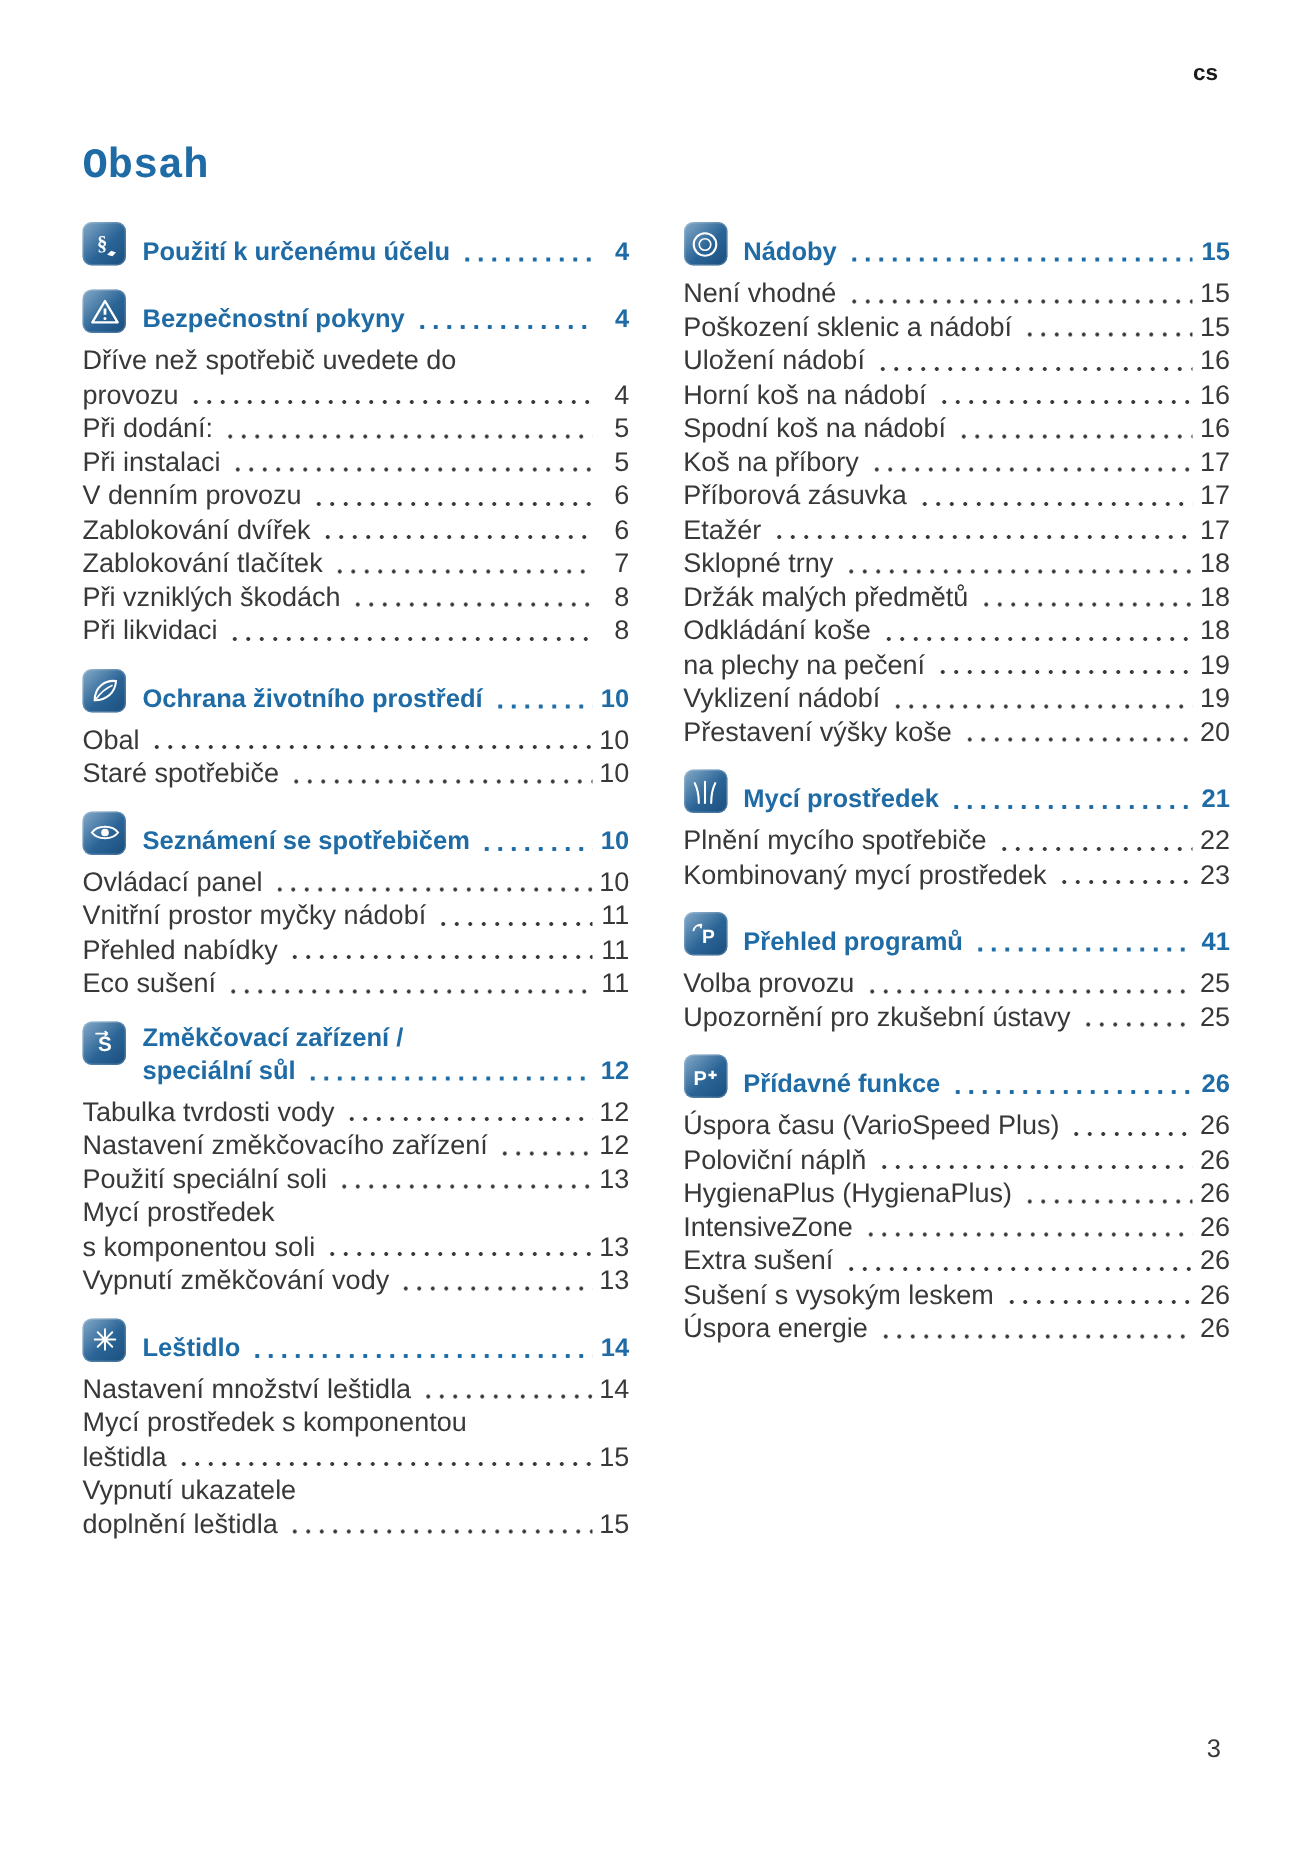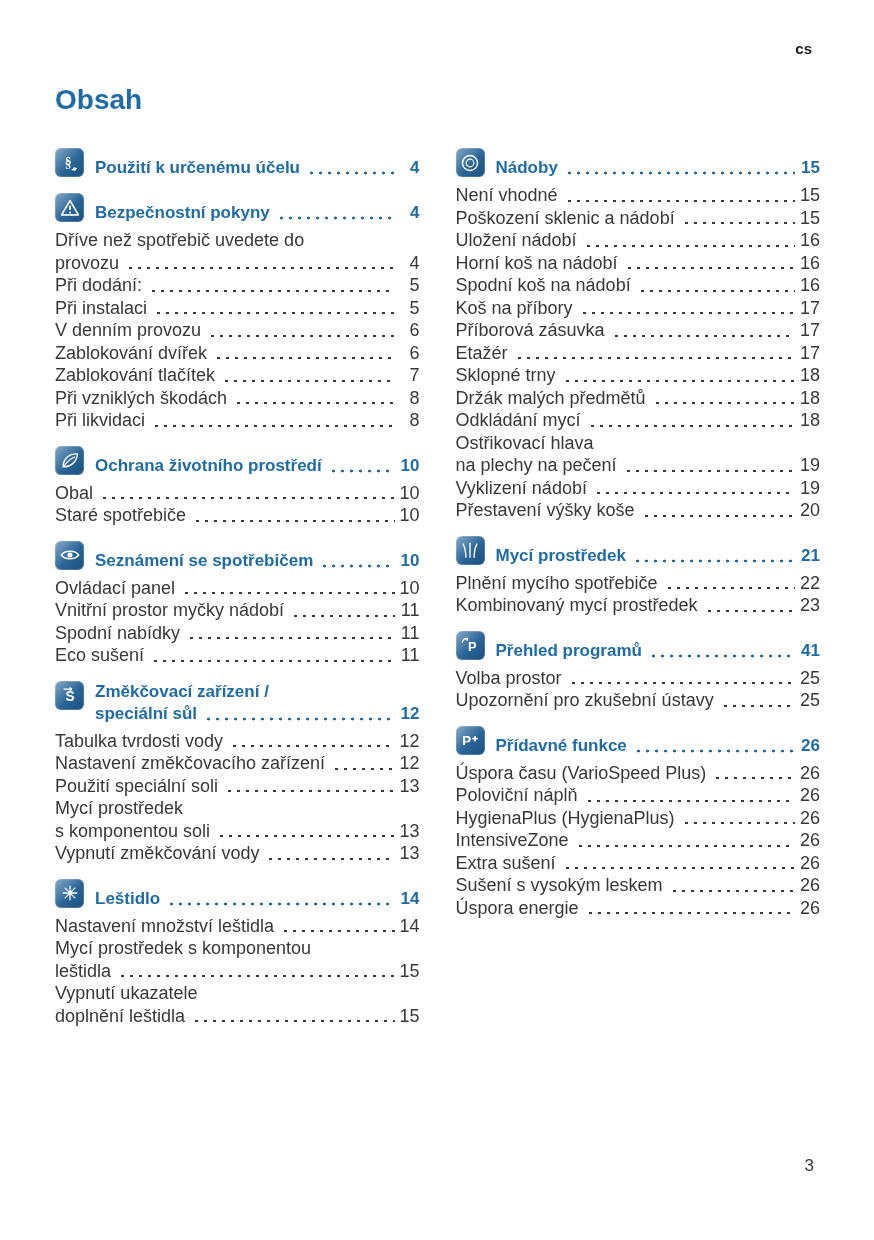--- a/index.html
+++ b/index.html
@@ -8,21 +8,21 @@
     --icon-top:#86abc9;
     --icon-mid:#2a6496;
     --icon-bottom:#1a4f7e;
   }
   *{margin:0;padding:0;box-sizing:border-box;}
   html,body{background:#ffffff;}
   body{font-family:"Liberation Sans", sans-serif;color:var(--text);}
   .page{position:relative;width:874px;height:1240px;background:#fff;overflow:hidden;}
 
   .lang-tag{position:absolute;top:40px;right:62px;font-size:15px;font-weight:bold;color:#1a1a1a;}
-  .title{position:absolute;top:84px;left:55px;font-size:28px;font-weight:bold;color:var(--accent);}
+  .title{position:absolute;top:96px;left:55px;font-size:28px;font-weight:bold;color:var(--accent);font-family:Liberation Mono, monospace;}
 
   .columns{position:absolute;top:148px;left:55px;width:765px;display:flex;gap:36px;}
   .col{flex:1 1 0;min-width:0;}
 
   .toc-section{margin-bottom:14px;}
 
   .toc-heading{
     position:relative;padding-left:40px;min-height:31px;
     display:flex;flex-direction:column;justify-content:flex-end;
     color:var(--accent);font-weight:bold;font-size:17px;line-height:22px;
@@ -202,21 +202,21 @@
           </div>
           <div class="toc-entry">
             <div class="row">
               <span class="lbl">Vnitřní prostor myčky nádobí</span>
               <span class="leader"></span>
               <span class="pg">11</span>
             </div>
           </div>
           <div class="toc-entry">
             <div class="row">
-              <span class="lbl">Spodní nabídky</span>
+              <span class="lbl">Přehled nabídky</span>
               <span class="leader"></span>
               <span class="pg">11</span>
             </div>
           </div>
           <div class="toc-entry">
             <div class="row">
               <span class="lbl">Eco sušení</span>
               <span class="leader"></span>
               <span class="pg">11</span>
             </div>
@@ -394,27 +394,26 @@
           </div>
           <div class="toc-entry">
             <div class="row">
               <span class="lbl">Držák malých předmětů</span>
               <span class="leader"></span>
               <span class="pg">18</span>
             </div>
           </div>
           <div class="toc-entry">
             <div class="row">
-              <span class="lbl">Odkládání mycí</span>
+              <span class="lbl">Odkládání koše</span>
               <span class="leader"></span>
               <span class="pg">18</span>
             </div>
           </div>
           <div class="toc-entry">
-            <div class="lbl-line">Ostřikovací hlava</div>
             <div class="row">
               <span class="lbl">na plechy na pečení</span>
               <span class="leader"></span>
               <span class="pg">19</span>
             </div>
           </div>
           <div class="toc-entry">
             <div class="row">
               <span class="lbl">Vyklizení nádobí</span>
               <span class="leader"></span>
@@ -471,21 +470,21 @@
               </svg>
             </span>
             <div class="row">
               <span class="lbl">Přehled programů</span>
               <span class="leader"></span>
               <span class="pg">41</span>
             </div>
           </div>
           <div class="toc-entry">
             <div class="row">
-              <span class="lbl">Volba prostor</span>
+              <span class="lbl">Volba provozu</span>
               <span class="leader"></span>
               <span class="pg">25</span>
             </div>
           </div>
           <div class="toc-entry">
             <div class="row">
               <span class="lbl">Upozornění pro zkušební ústavy</span>
               <span class="leader"></span>
               <span class="pg">25</span>
             </div>

